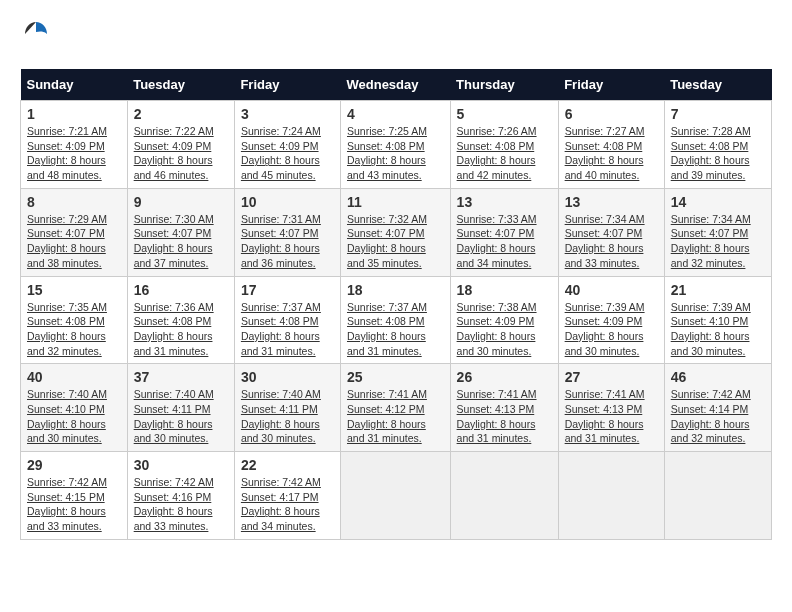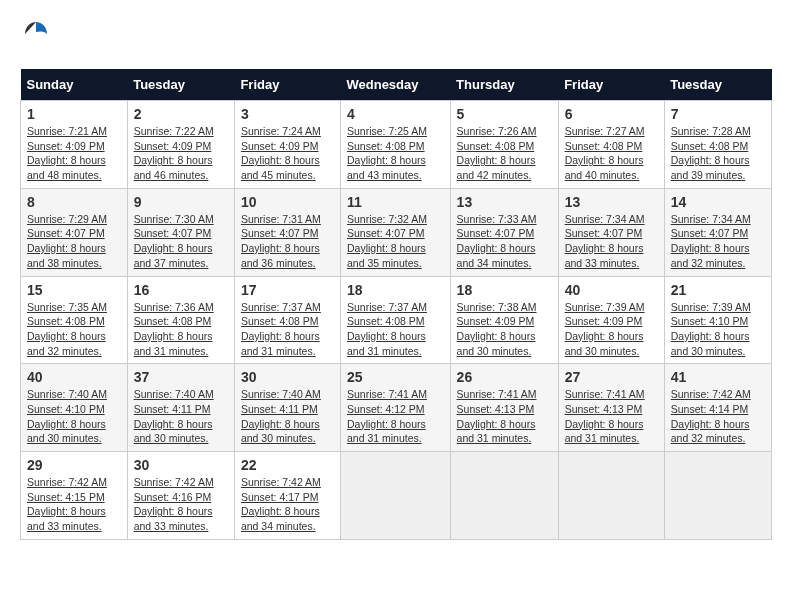--- a/index.html
+++ b/index.html
@@ -342,21 +342,21 @@
         </td>
         <td>
           <span class="day-num">27</span>
           <div class="day-info">
             Sunrise: 7:41 AM<br>
             Sunset: 4:13 PM<br>
             Daylight: 8 hours and 31 minutes.
           </div>
         </td>
         <td>
-          <span class="day-num">41</span>
+          <span class="day-num">46</span>
           <div class="day-info">
             Sunrise: 7:42 AM<br>
             Sunset: 4:14 PM<br>
             Daylight: 8 hours and 32 minutes.
           </div>
         </td>
       </tr>
       <tr>
         <td>
           <span class="day-num">29</span>

